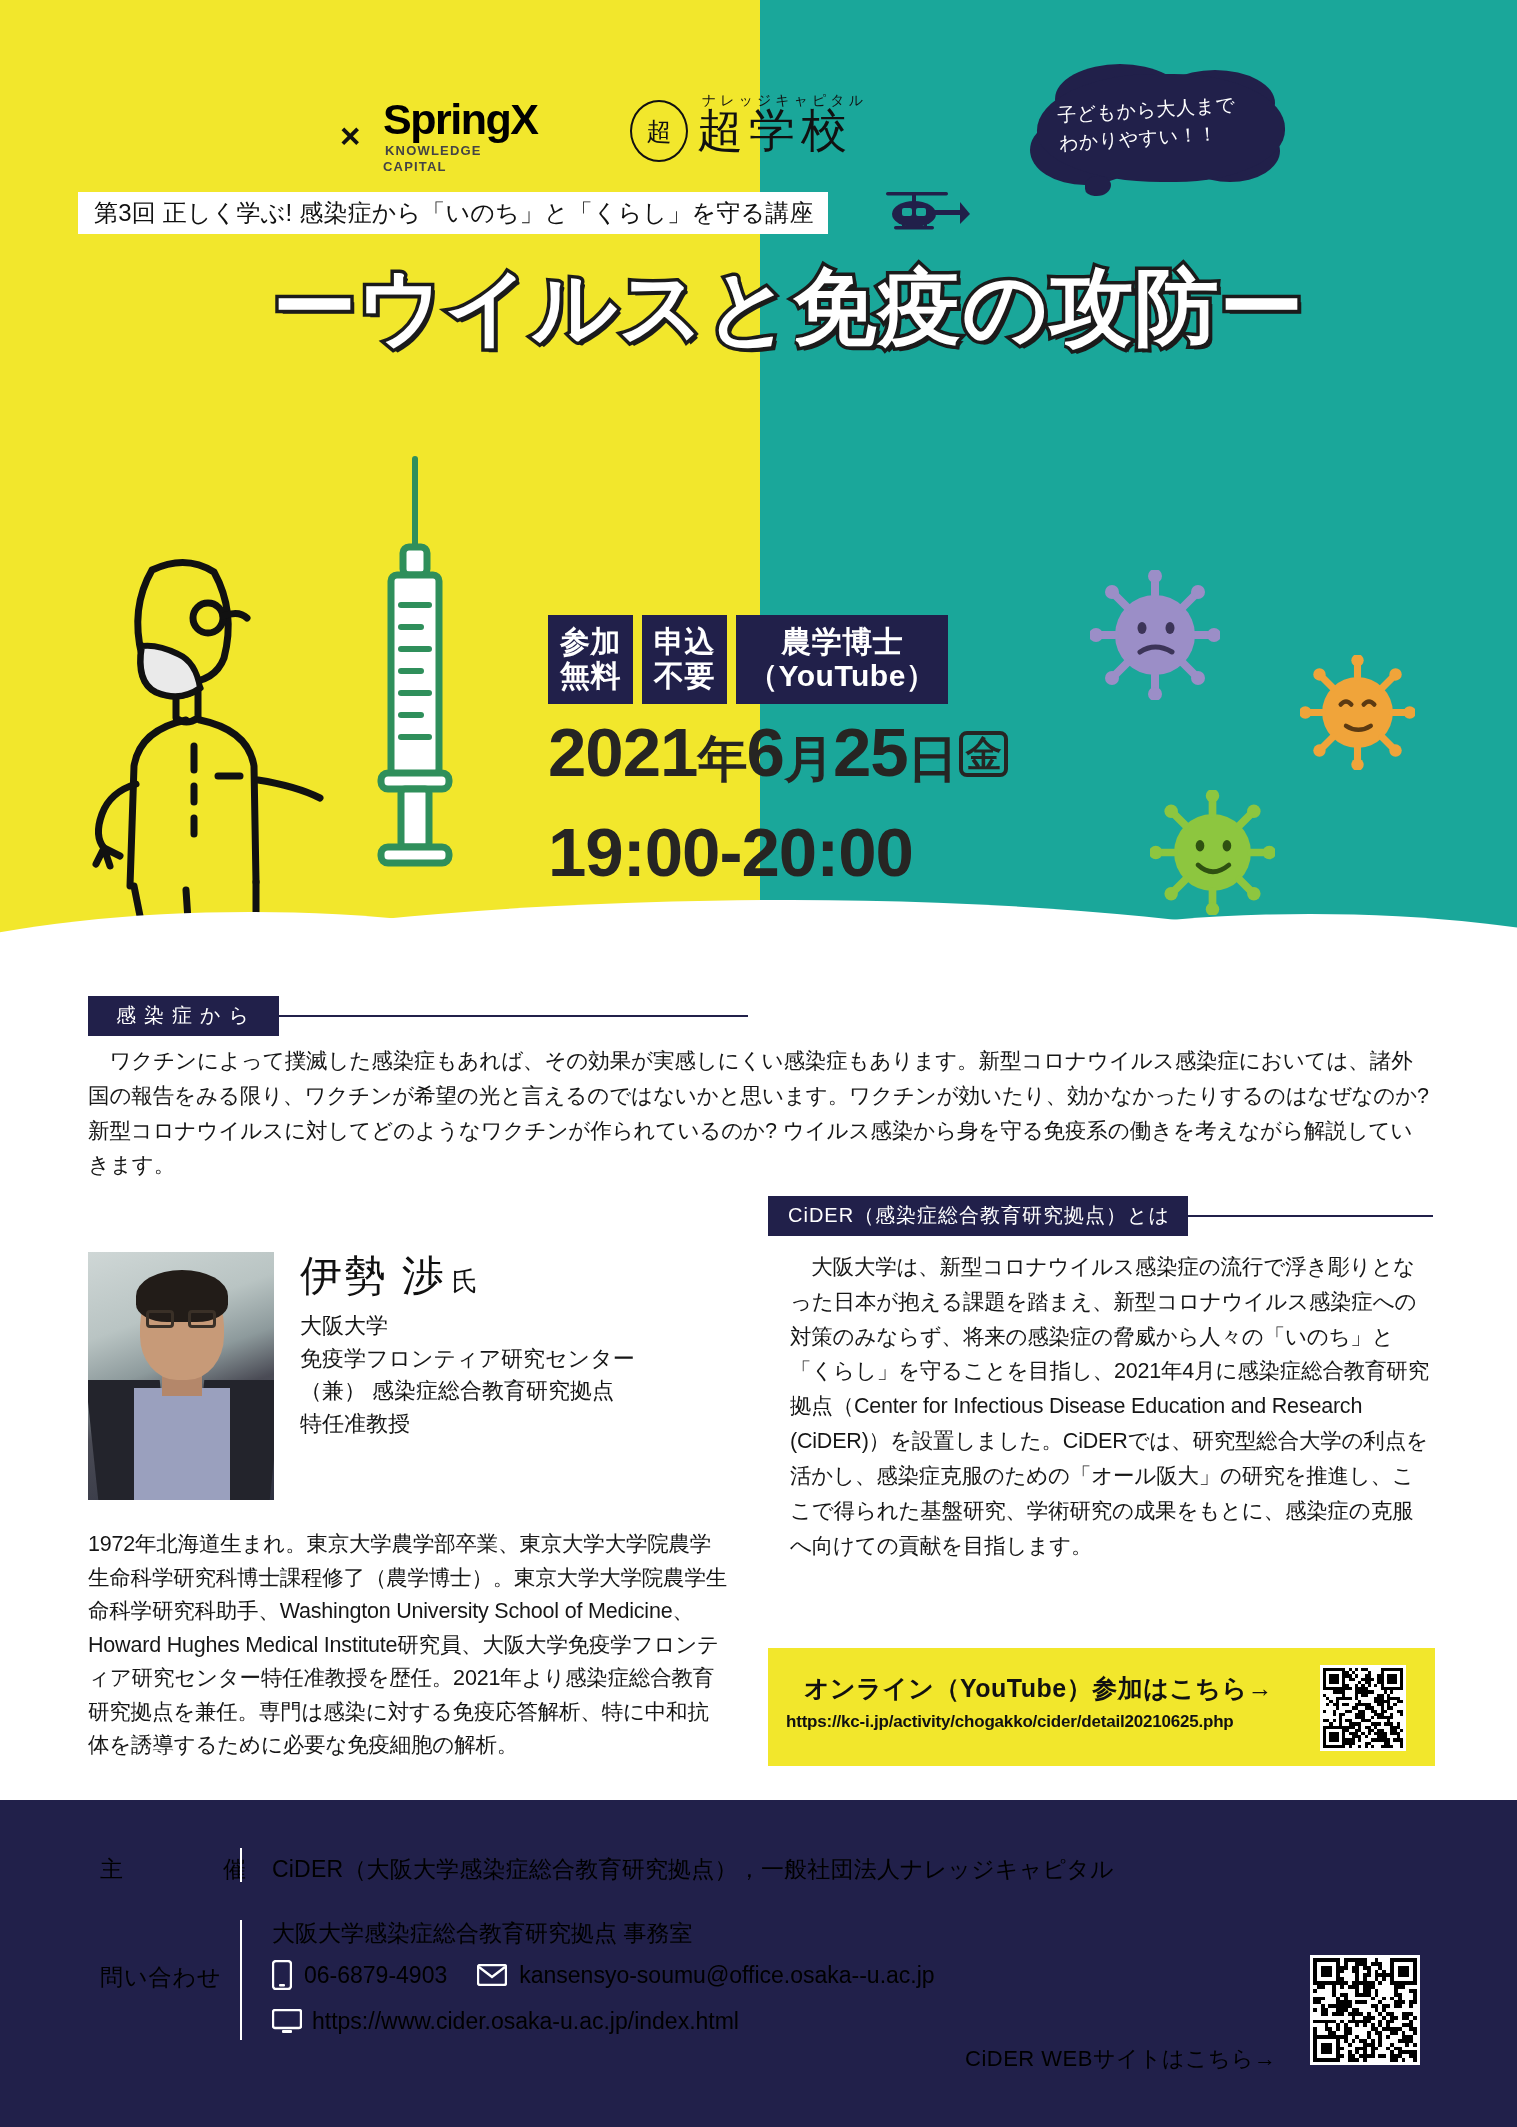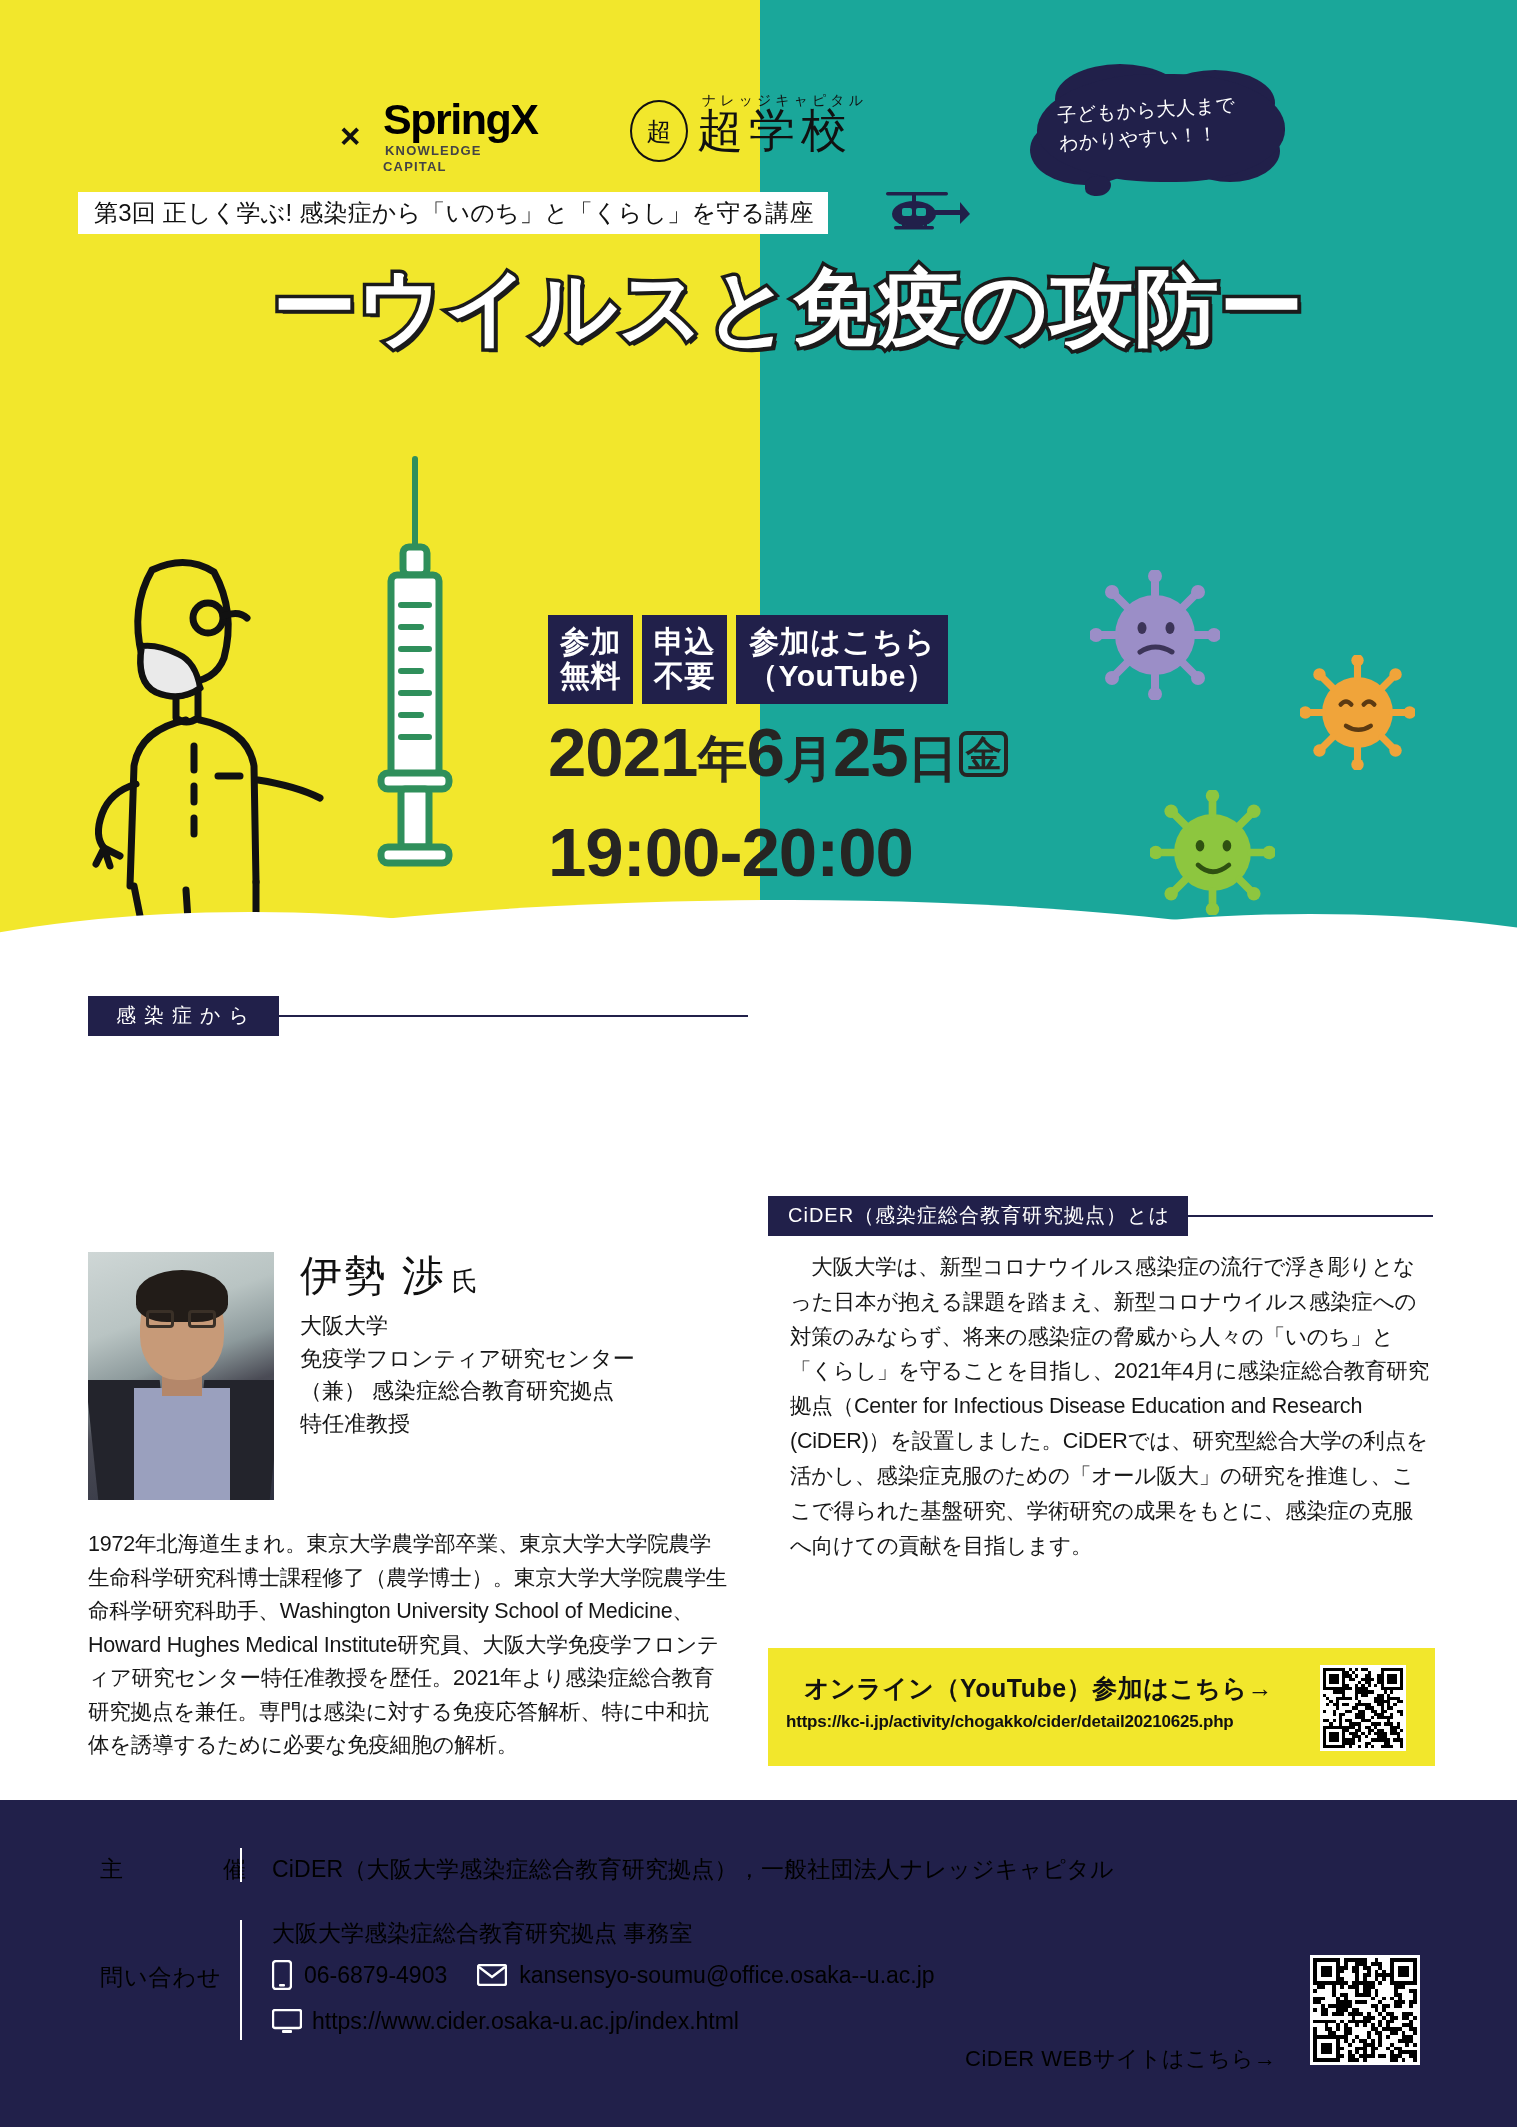--- a/index.html
+++ b/index.html
@@ -530,34 +530,35 @@
   <div class="badges">
     <div class="badge">
       <span>参加</span>
       <span class="b2">無料</span>
     </div>
     <div class="badge">
       <span>申込</span>
       <span class="b2">不要</span>
     </div>
     <div class="badge">
-      <span>参加はこちら</span>
+      <span>農学博士</span>
       <span class="b2">（YouTube）</span>
     </div>
   </div>
 
   <div class="date-line">
     <span class="yr">2021</span><span class="unit">年</span><span>6</span><span class="unit">月</span><span>25</span><span class="unit">日</span><span class="kinyo">金</span>
   </div>
   <div class="time-line">19:00-20:00</div>
 
   <div class="section-head overview-head">
     <div class="pill">感染症から</div>
     <div class="rule"></div>
   </div>
+  <div class="overview-body">　ワクチンによって撲滅した感染症もあれば、その効果が実感しにくい感染症もあります。新型コロナウイルス感染症においては、諸外国の報告をみる限り、ワクチンが希望の光と言えるのではないかと思います。ワクチンが効いたり、効かなかったりするのはなぜなのか? 新型コロナウイルスに対してどのようなワクチンが作られているのか? ウイルス感染から身を守る免疫系の働きを考えながら解説していきます。</div>
 
 
   <div class="photo">
     <div class="jacketL"></div>
     <div class="jacketR"></div>
     <div class="shirt"></div>
     <div class="neck"></div>
     <div class="head"></div>
     <div class="hair"></div>
     <div class="gl-l"></div>

